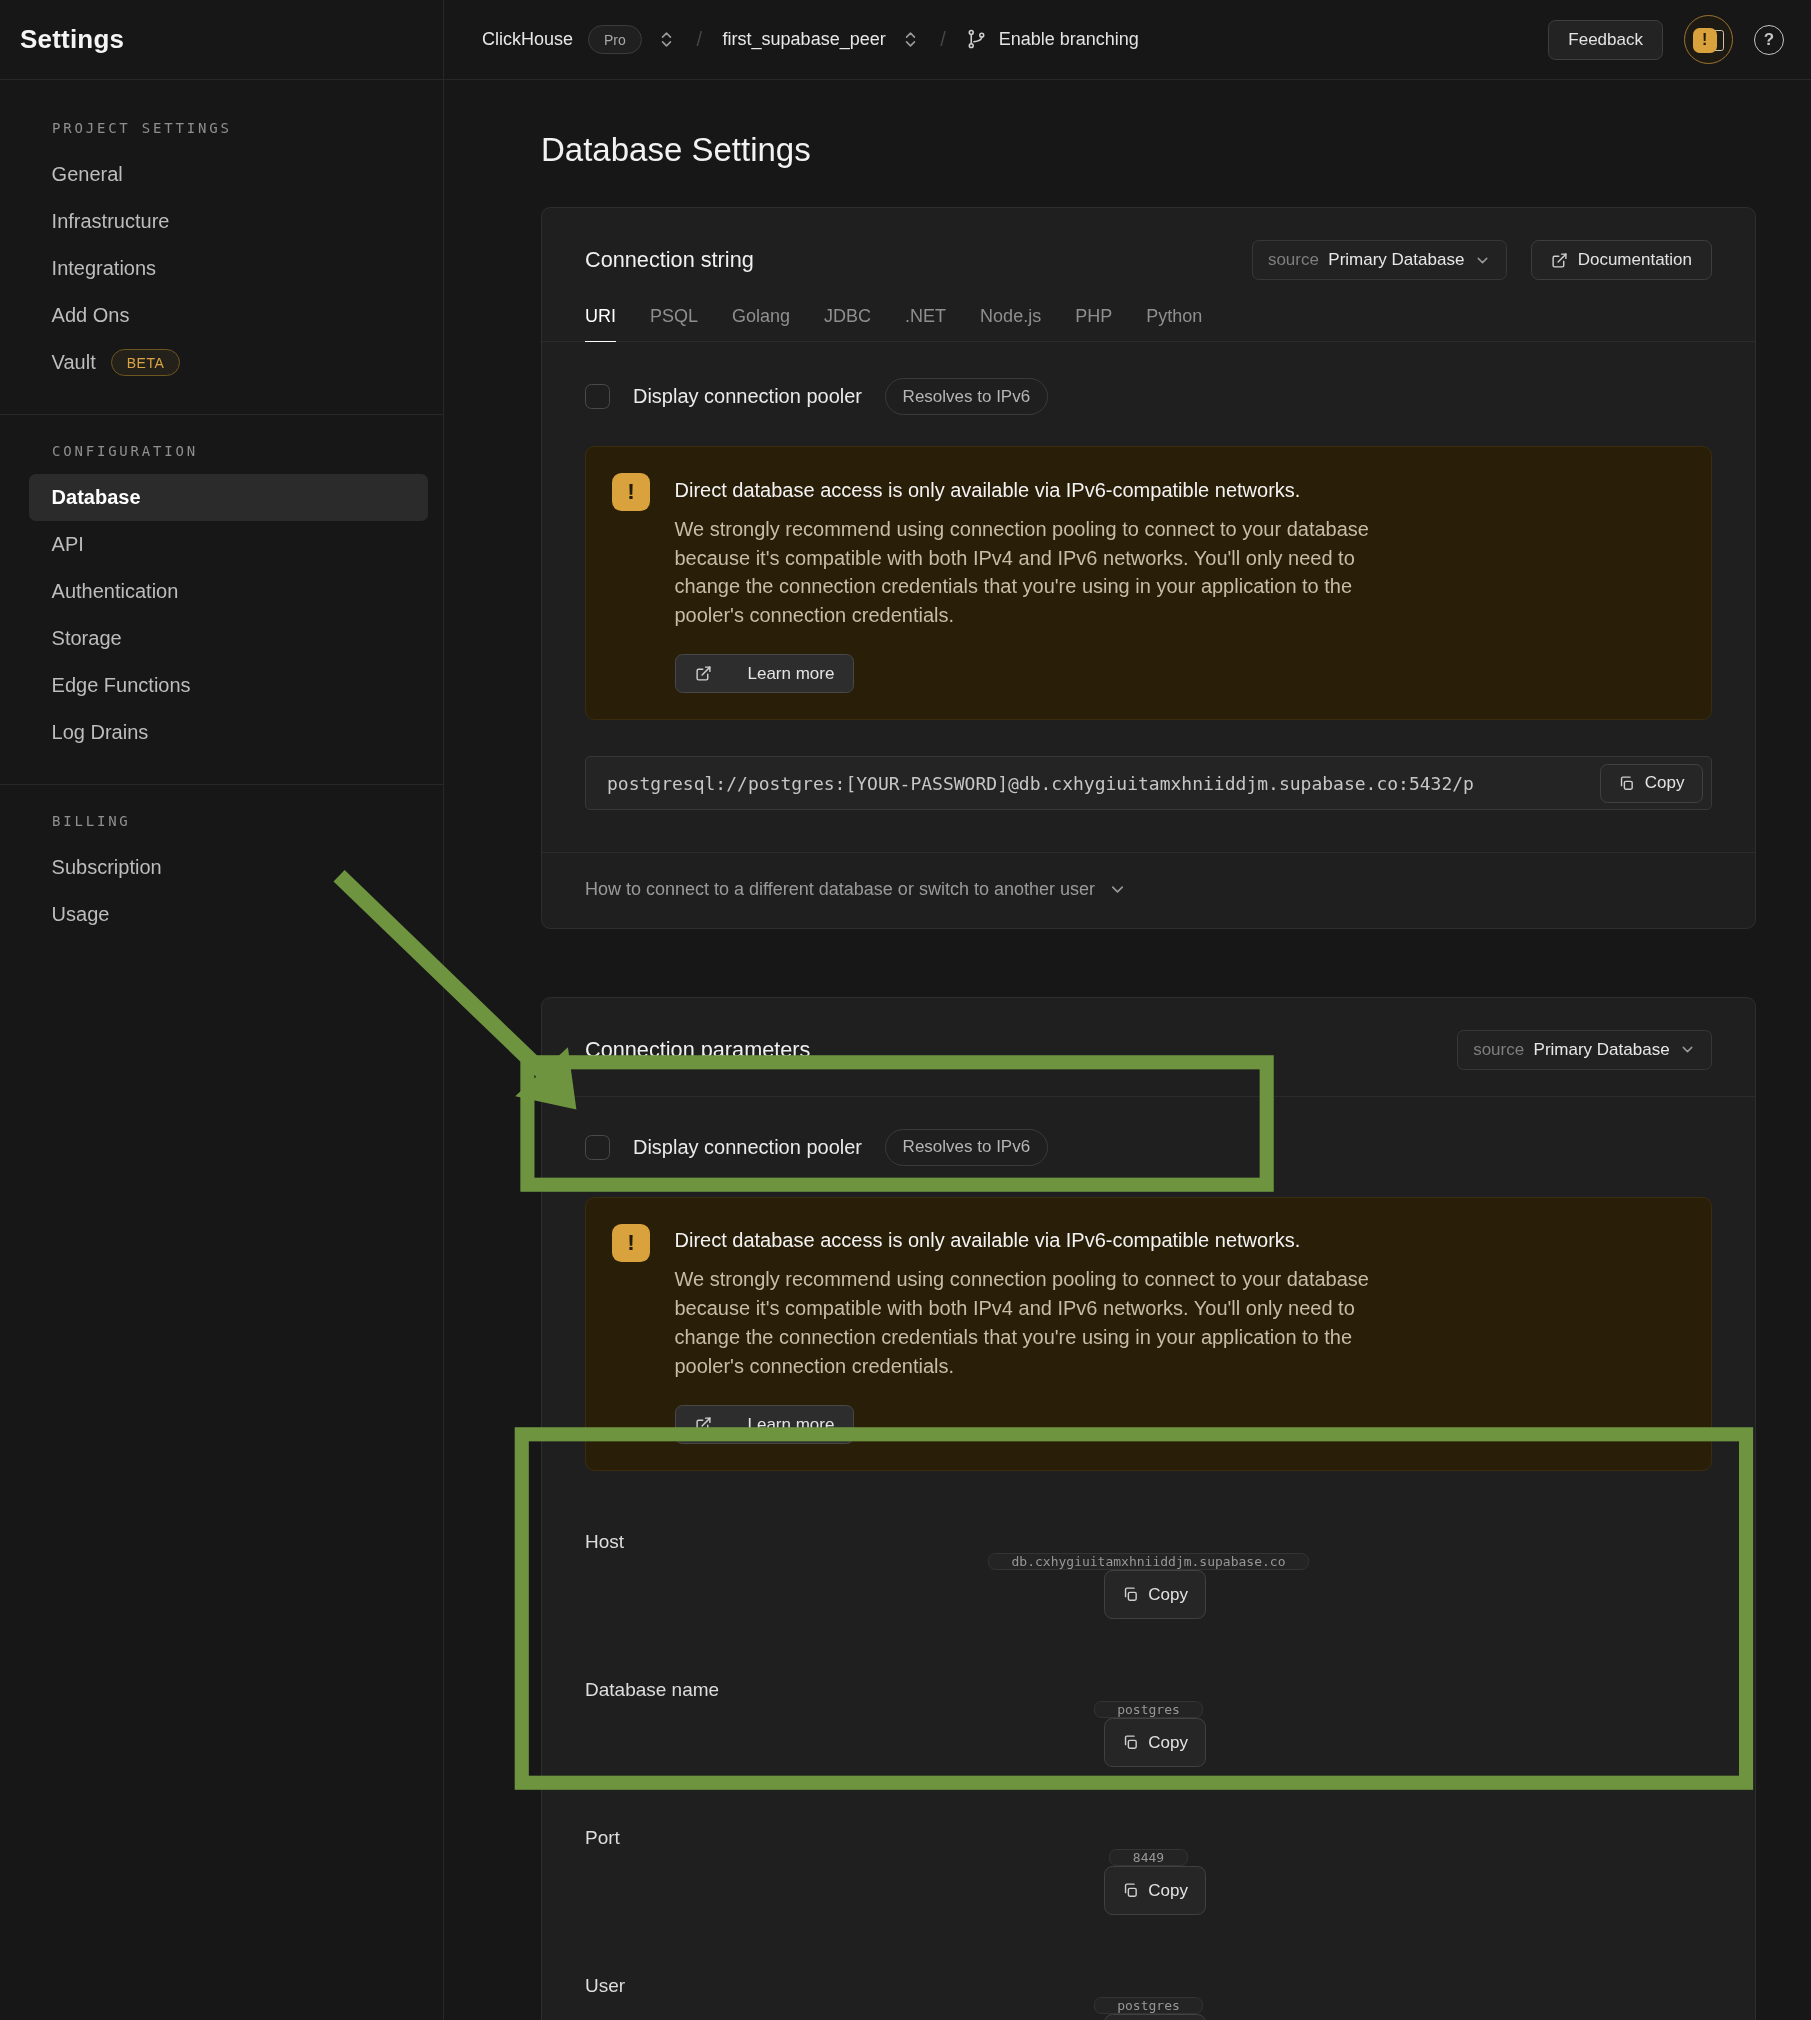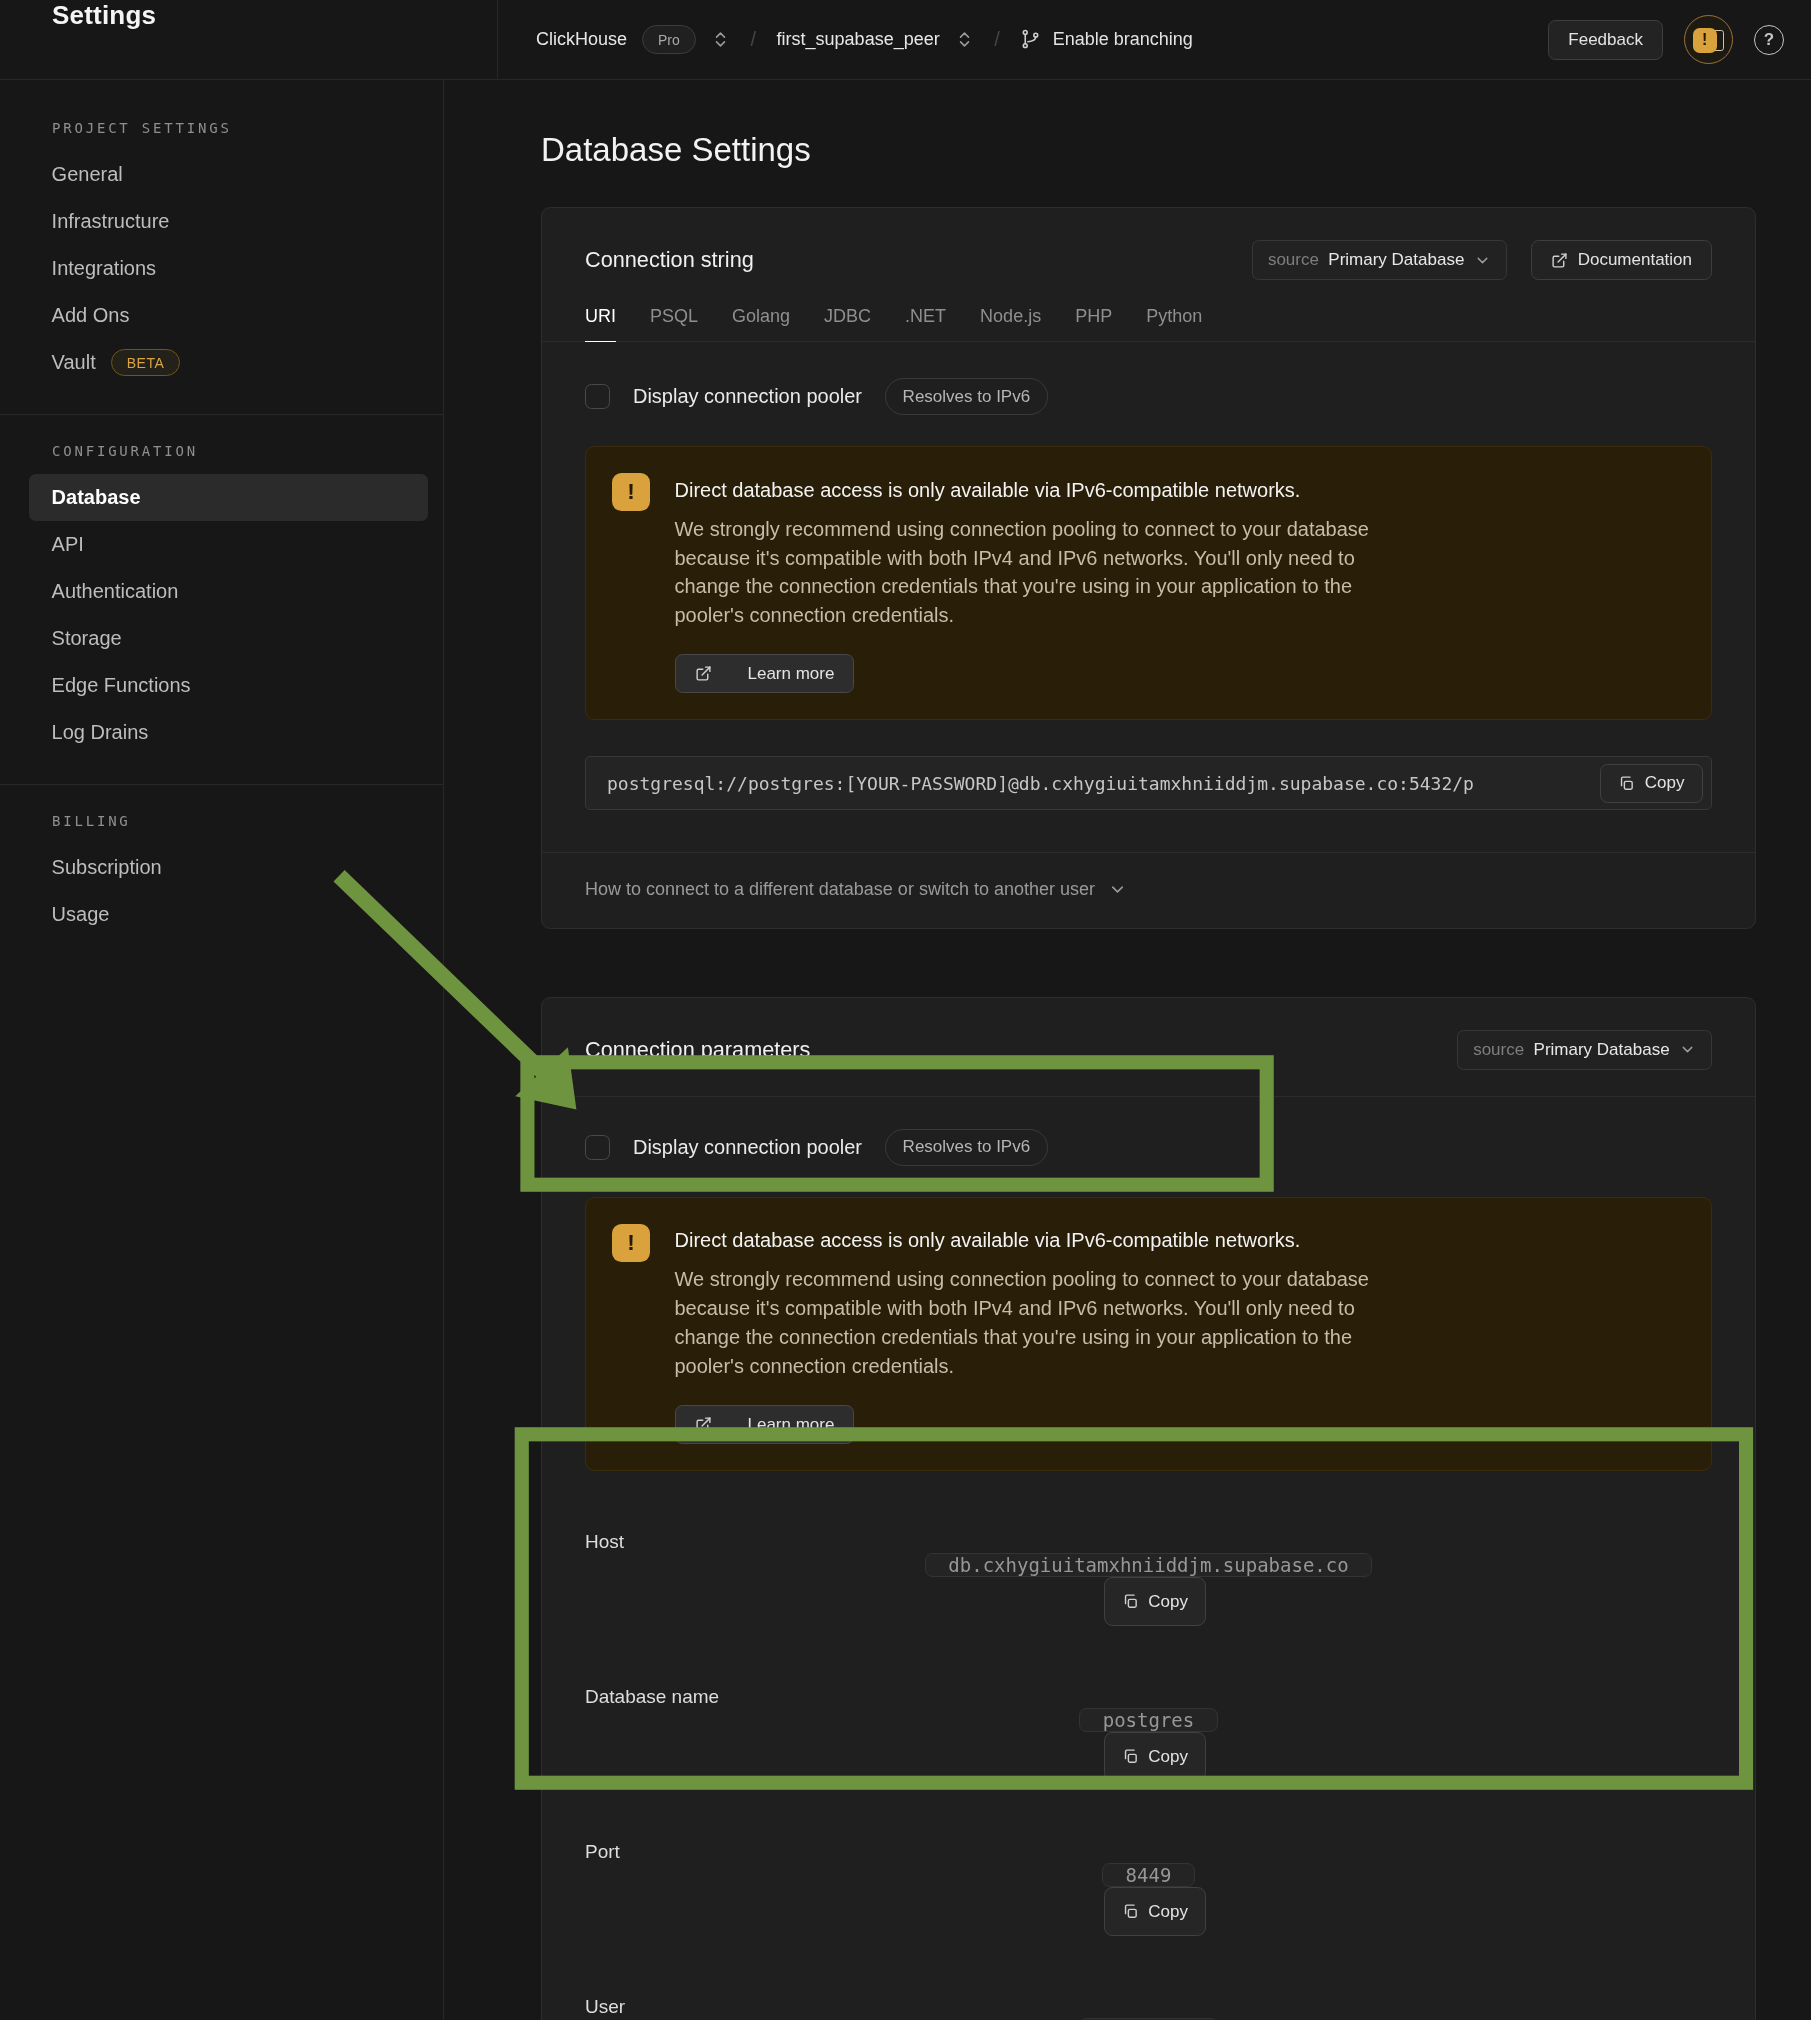--- a/index.html
+++ b/index.html
@@ -5,21 +5,21 @@
   * { margin:0; padding:0; box-sizing:border-box; }
   html,body { width:1812px; height:2021px; }
   body {
     background:#171717; color:#ededed;
     font-family:"Liberation Sans", sans-serif;
     overflow:hidden; position:relative;
   }
 
   
   .topbar { display:flex; height:80px; border-bottom:0.9px solid #282828; }
-  .topbar-left { width:498px; flex:none; border-right:0.9px solid #282828; display:flex; align-items:flex-start; padding:0 52px; }
+  .topbar-left { width:444px; flex:none; border-right:0.9px solid #282828; display:flex; align-items:center; padding:0 20px; }
   .app-title { font-size:26px; font-weight:600; letter-spacing:0.2px; color:#f5f5f5; }
   .topbar-right { flex:1; display:flex; align-items:center; padding:0 28px 0 38px; gap:15px; }
   .crumb { font-size:18px; color:#e8e8e8; }
   .pill-badge { font-size:14px; color:#a8a8a8; border:0.9px solid #3c3c3c; border-radius:941px; padding:5.6px 15px; background:#202020; }
   .crumb-sep { color:#454545; font-size:20px; padding:0 5.6px; }
   .icon-btn { display:inline-flex; align-items:center; justify-content:center; background:none; border:none; cursor:pointer; }
   .updown svg { display:block; }
   .branch-group { display:flex; align-items:center; gap:11.3px; font-size:18px; color:#e3e3e3; }
   .topbar-actions { margin-left:auto; display:flex; align-items:center; gap:21px; }
   .btn { display:inline-flex; align-items:center; gap:9.4px; background:#232323; border:0.9px solid #3e3e3e; border-radius:7.5px; height:40px; padding:0 19px; font-size:17px; color:#e3e3e3; cursor:pointer; font-family:inherit; }
@@ -71,21 +71,21 @@
 
   .card-foot { margin-top:42px; border-top:0.9px solid #2b2b2b; padding:25.4px 43px 28px 43px; display:flex; align-items:center; gap:15px; }
   .foot-link { font-size:18px; color:#9a9a9a; cursor:pointer; display:flex; align-items:center; gap:13px; }
 
   .card-head.bordered { padding-bottom:26px; border-bottom:0.9px solid #2b2b2b; }
   .card2-body { padding:32px 43px 32px 43px; }
 
   .params { margin-top:43px; }
   .param-row { display:flex; align-items:center; margin-bottom:43px;flex-direction:column; }
   .param-label { width:311px; flex:none; font-size:19px; color:#dedede; align-self:flex-start; padding-top:17px; }
-  .param-field { flex:1; height:68px; background:#242424; border:0.9px solid #343434; border-radius:7.5px; display:flex; align-items:center; padding:0 22.6px; font-family:"DejaVu Sans Mono", monospace; font-size:19px; color:#979797; overflow:hidden; white-space:nowrap; }
+  .param-field { flex:1; height:68px; background:#242424; border:0.9px solid #343434; border-radius:7.5px; display:flex; align-items:center; padding:0 22.6px; font-family:"DejaVu Sans Mono", monospace; font-size:13px; color:#979797; overflow:hidden; white-space:nowrap; }
   .param-field.placeholder { color:#747474; }
   .param-row .copy-btn { margin-left:13px; height:49px; border-radius:8.5px; }
 
   
   .annot { position:absolute; inset:0; z-index:40; pointer-events:none; }
 
   svg.icon { display:block; }
 </style>
 </head>
 <body>

